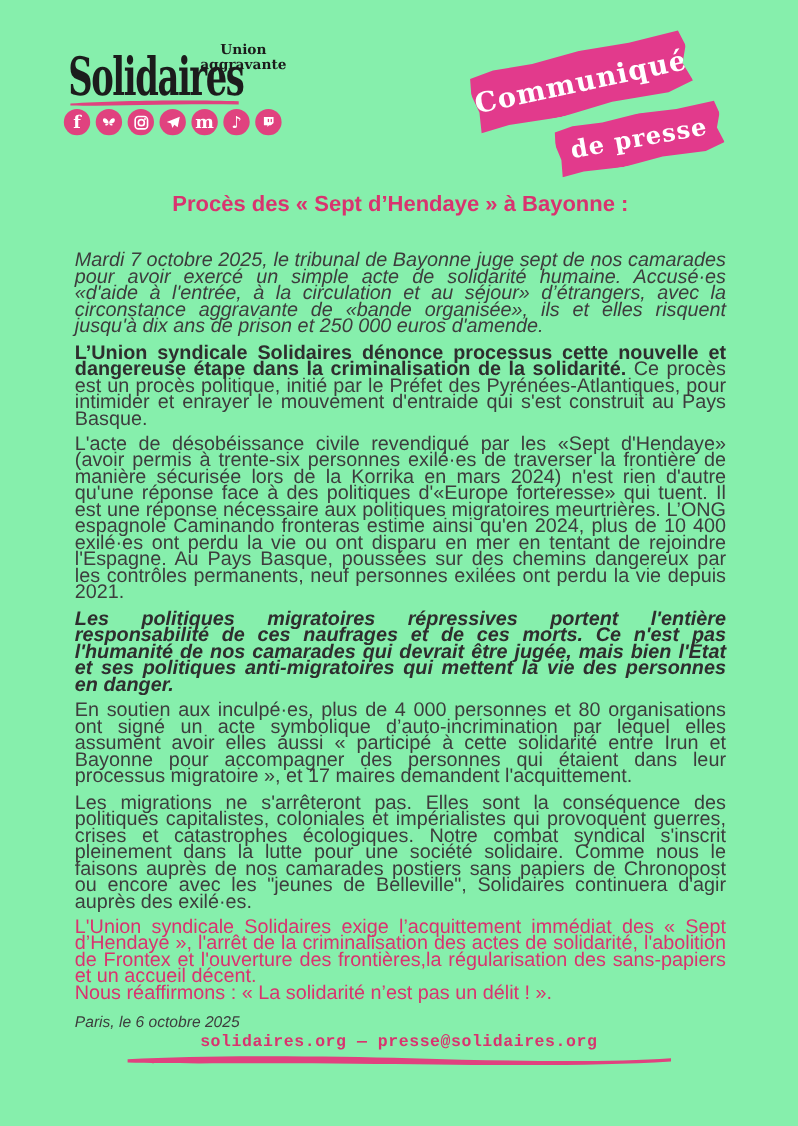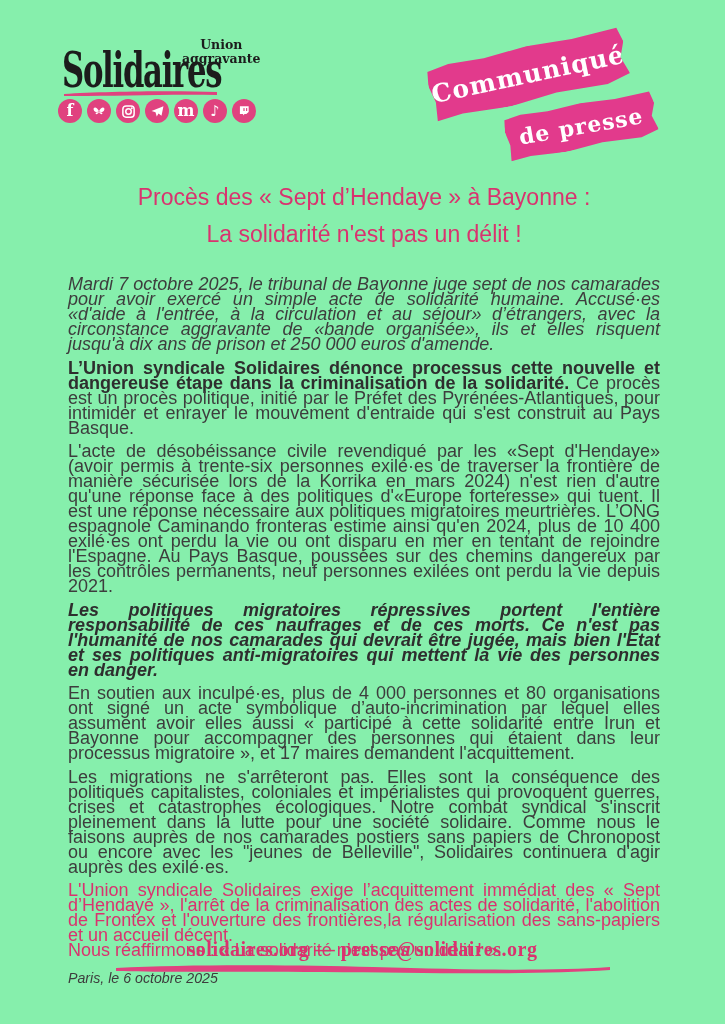--- a/index.html
+++ b/index.html
@@ -44,43 +44,43 @@
     display:flex;align-items:center;justify-content:center;
     letter-spacing:1px;
     clip-path:polygon(1% 9%, 12% 3%, 30% 6%, 52% 1%, 75% 5%, 98% 2%, 100% 28%, 97% 55%, 100% 86%, 88% 97%, 62% 93%, 38% 100%, 14% 95%, 1% 99%, 2% 65%, 0% 35%);
   }
   .stamp-1{left:428px;top:46px;width:200px;height:56px;font-size:25px;transform:rotate(-12deg);}
   .stamp-2{left:505px;top:103px;width:152px;height:46px;font-size:22px;transform:rotate(-10deg);}
   
   .content{position:absolute;left:68px;top:168px;width:592px;}
   .title{
     text-align:center;color:var(--pink-text);
-    font-weight:normal;font-size:23px;line-height:37px;
-    margin:11px 0 24px 0;
+    font-weight:bold;font-size:20px;line-height:37px;
+    margin:0 0 24px 0;
   }
   .para{
     margin:0 0 8.5px 0;
     text-align:justify;
     font-size:18px;line-height:15px;
     color:var(--body-text);
   }
   .para.italic{font-style:italic;}
   .para.bold{font-weight:bold;color:#2e2e2e;font-style:italic;}
   .para.pink-bold{font-weight:normal;color:var(--pink-text);}
   .seg-bold{font-weight:bold;color:#2e2e2e;}
   .dateline{
     text-align:left;font-style:italic;
     font-size:14.2px;color:#3d3d3d;margin-top:12px;
   }
   
   .footer{position:absolute;left:0;top:938px;width:725px;text-align:center;}
   .footer-link{
     display:inline-block;
-    font-family:Liberation Serif, serif;font-weight:bold;
-    font-size:20px;letter-spacing:0.5px;
+    font-family:Liberation Mono, monospace;font-weight:bold;
+    font-size:15px;letter-spacing:0.5px;
     color:var(--pink-text);text-decoration:none;
   }
   .footer-underline{display:block;margin:2px auto 0;width:500px;height:12px;}
 </style>
 </head>
 <body>
 
 <div class="page">
 
   <div class="logo-block">
@@ -132,21 +132,20 @@
   <div class="stamp stamp-1">
     <span>Communiqué</span>
   </div>
   <div class="stamp stamp-2">
     <span>de presse</span>
   </div>
 
   <div class="content">
     <h1 class="title">
       <span>Procès des « Sept d’Hendaye » à Bayonne :</span><br>
-      <span>La solidarité n'est pas un délit !</span>
     </h1>
 
     <div>
         <p class="para italic"><span>Mardi 7 octobre 2025, le tribunal de Bayonne juge sept de nos camarades pour avoir exercé un simple acte de solidarité humaine. Accusé·es «d'aide à l'entrée, à la circulation et au séjour» d’étrangers, avec la circonstance aggravante de «bande organisée», ils et elles risquent jusqu'à dix ans de prison et 250 000 euros d'amende.</span></p>
         <p class="para regular"><span class="seg-bold">L’Union syndicale Solidaires dénonce processus cette nouvelle et dangereuse étape dans la criminalisation de la solidarité.</span><span> Ce procès est un procès politique, initié par le Préfet des Pyrénées-Atlantiques, pour intimider et enrayer le mouvement d'entraide qui s'est construit au Pays Basque.</span></p>
         <p class="para regular"><span>L'acte de désobéissance civile revendiqué par les «Sept d'Hendaye» (avoir permis à trente-six personnes exilé·es de traverser la frontière de manière sécurisée lors de la Korrika en mars 2024) n'est rien d'autre qu'une réponse face à des politiques d'«Europe forteresse» qui tuent. Il est une réponse nécessaire aux politiques migratoires meurtrières. L’ONG espagnole Caminando fronteras estime ainsi qu'en 2024, plus de 10 400 exilé·es ont perdu la vie ou ont disparu en mer en tentant de rejoindre l'Espagne. Au Pays Basque, poussées sur des chemins dangereux par les contrôles permanents, neuf personnes exilées ont perdu la vie depuis 2021.</span></p>
         <p class="para bold"><span>Les politiques migratoires répressives portent l'entière responsabilité de ces naufrages et de ces morts. Ce n'est pas l'humanité de nos camarades qui devrait être jugée, mais bien l'État et ses politiques anti-migratoires qui mettent la vie des personnes en danger.</span></p>
         <p class="para regular"><span>En soutien aux inculpé·es, plus de 4 000 personnes et 80 organisations ont signé un acte symbolique d’auto-incrimination par lequel elles assument avoir elles aussi « participé à cette solidarité entre Irun et Bayonne pour accompagner des personnes qui étaient dans leur processus migratoire », et 17 maires demandent l'acquittement.</span></p>
         <p class="para regular"><span>Les migrations ne s'arrêteront pas. Elles sont la conséquence des politiques capitalistes, coloniales et impérialistes qui provoquent guerres, crises et catastrophes écologiques. Notre combat syndical s'inscrit pleinement dans la lutte pour une société solidaire. Comme nous le faisons auprès de nos camarades postiers sans papiers de Chronopost ou encore avec les "jeunes de Belleville", Solidaires continuera d'agir auprès des exilé·es.</span></p>
         <p class="para pink-bold"><span>L'Union syndicale Solidaires exige l’acquittement immédiat des « Sept d’Hendaye », l'arrêt de la criminalisation des actes de solidarité, l'abolition de Frontex et l'ouverture des frontières,la régularisation des sans-papiers et un accueil décent.</span><br><span>Nous réaffirmons : « La solidarité n’est pas un délit ! ».</span></p>

